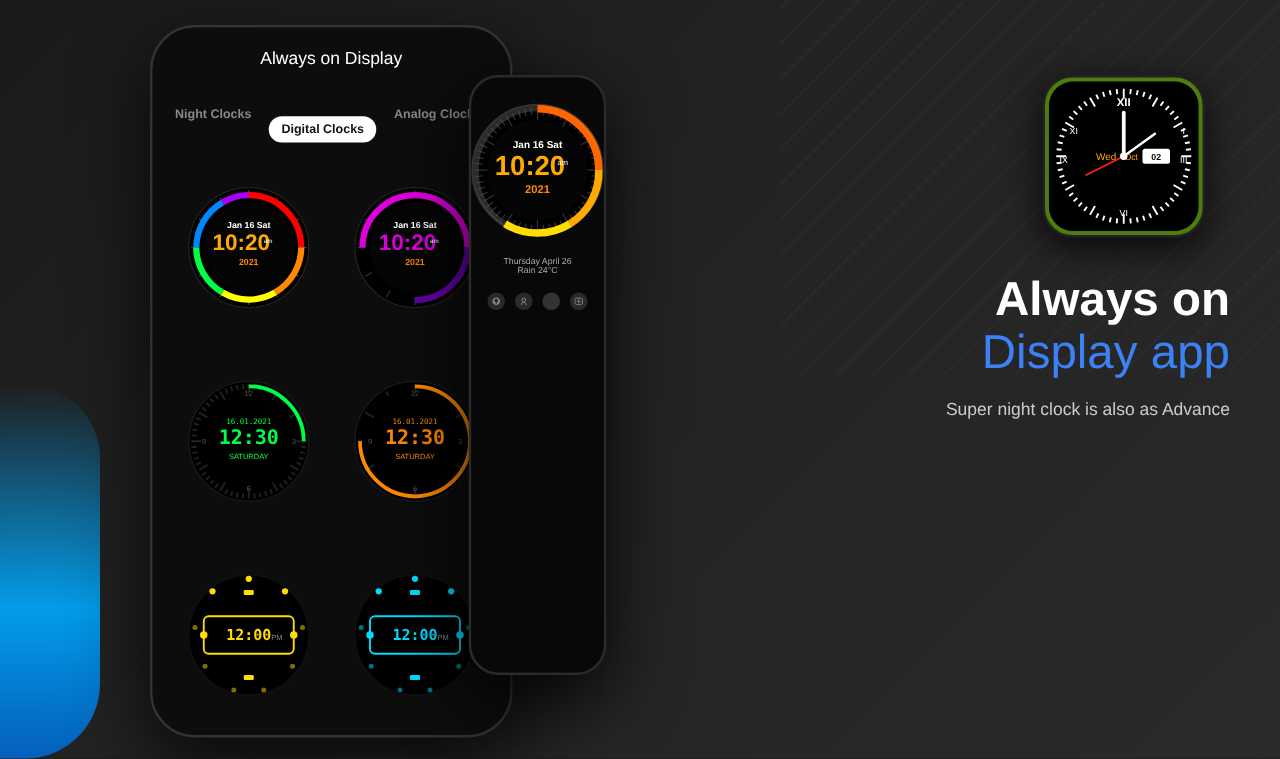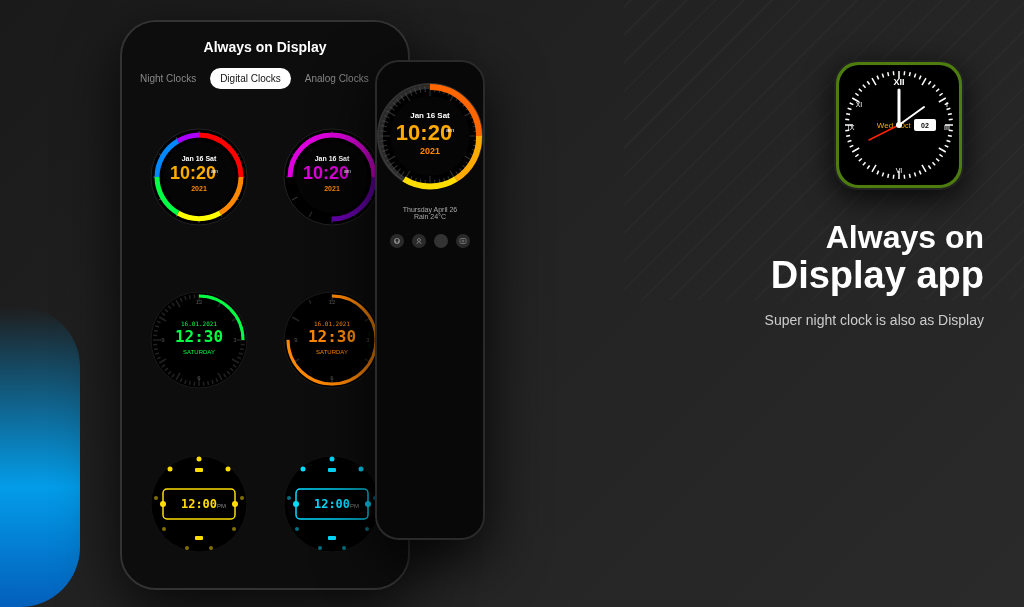--- a/index.html
+++ b/index.html
@@ -82,43 +82,44 @@
     }
 
     .phone-header {
       padding: 16px 16px 8px;
       text-align: center;
     }
 
     .phone-title {
       color: #fff;
       font-size: 14px;
-      font-weight: 700;
+      font-weight: 400;
     }
 
     .tab-bar {
       display: flex;
       align-items: center;
       padding: 4px 8px;
       gap: 4px;
     }
 
     .tab-item {
       padding: 5px 10px;
       border-radius: 16px;
       font-size: 10px;
-      font-weight: 400;
+      font-weight: 700;
       color: #888;
       cursor: pointer;
       white-space: nowrap;
     }
 
     .tab-item.active {
       background: #fff;
       color: #111;
+      margin-top: 25px;
     }
 
     .clocks-grid {
       display: grid;
       grid-template-columns: 1fr 1fr;
       gap: 12px;
       padding: 8px 16px;
       flex: 1;
       overflow: hidden;
     }
@@ -175,31 +176,31 @@
     
     .hero-text {
       position: absolute;
       right: 40px;
       top: 220px;
       width: 380px;
       text-align: right;
     }
 
     .hero-title-white {
-      font-size: 32px;
+      font-size: 38px;
       font-weight: 900;
       color: #fff;
       line-height: 1.1;
       text-align: right;
     }
 
     .hero-title-cyan {
       font-size: 38px;
-      font-weight: 700;
-      color: #ffffff;
+      font-weight: 400;
+      color: #3b82f6;
       line-height: 1.1;
     }
 
     .hero-subtitle {
       font-size: 14px;
       color: #ccc;
       margin-top: 12px;
       line-height: 1.6;
       font-weight: 400;
     }
@@ -661,15 +662,15 @@
     <line x1="60" y1="60" x2="30" y2="75" stroke="#ff2200" stroke-width="1.5" stroke-linecap="round"></line>
 
     <circle cx="60" cy="60" r="3" fill="#fff"></circle>
   </svg>
 </div>
 
 <div class="hero-text">
   <div class="hero-title-white">Always on</div>
   <div class="hero-title-cyan">Display app</div>
   <div class="hero-subtitle">
-    <span>Super night clock is also as Display</span><br>
+    <span>Super night clock is also as Advance</span><br>
   </div>
 </div>
 
 </body></html>

